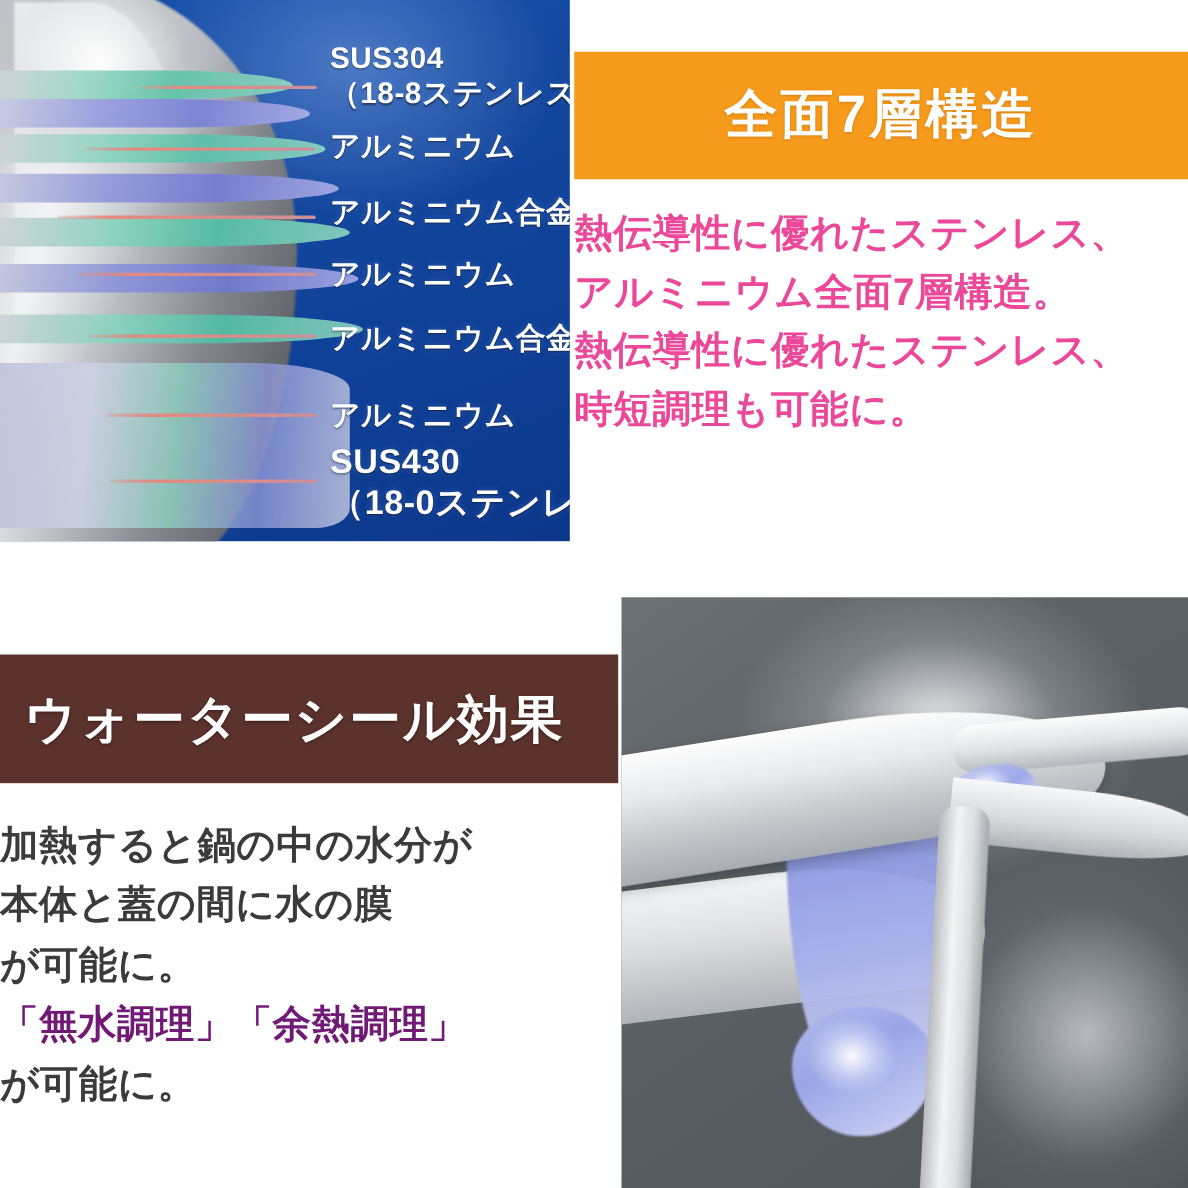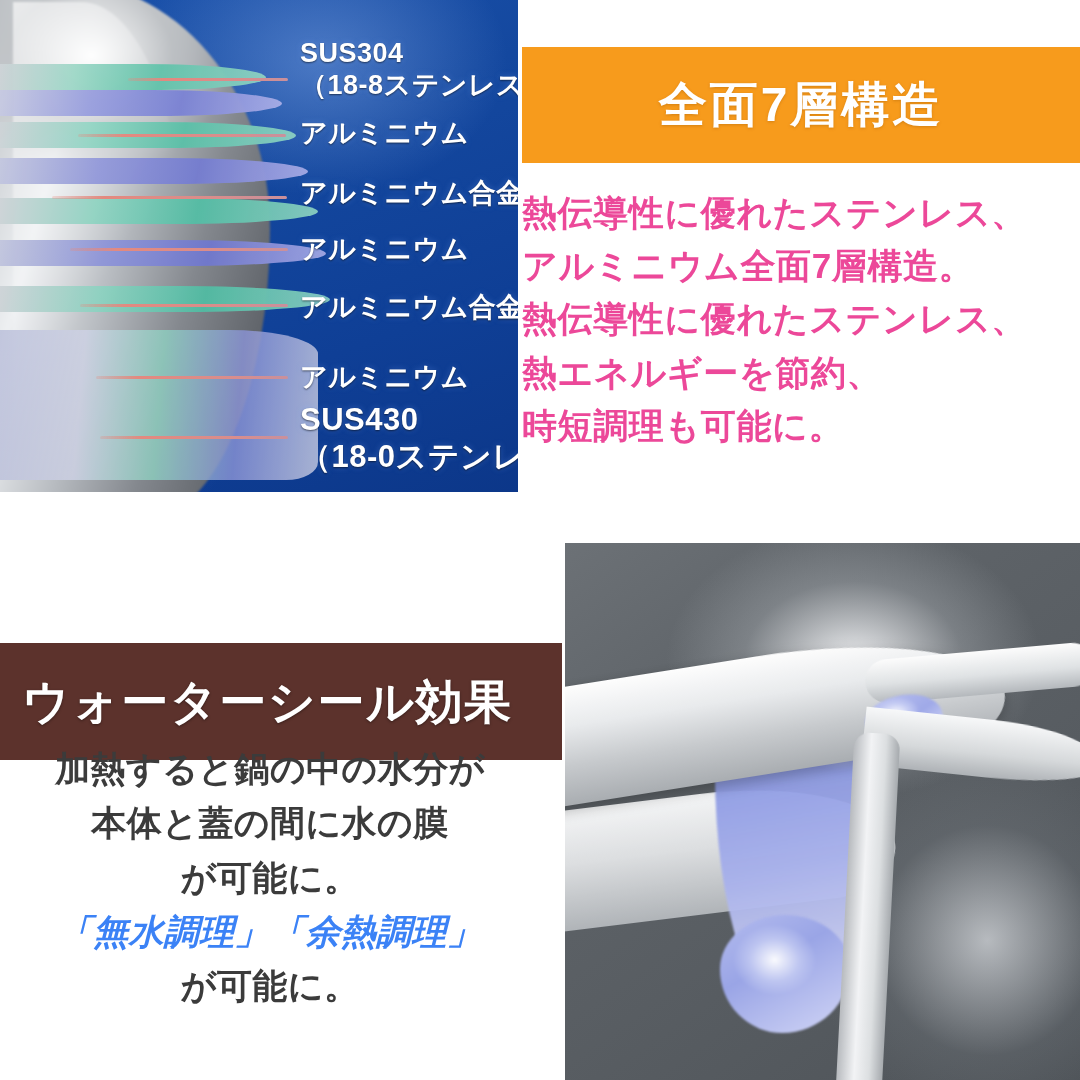--- a/index.html
+++ b/index.html
@@ -72,35 +72,34 @@
     position:absolute;left:522px;top:186px;width:558px;
     text-align:left;color:#ec4899;font-weight:700;
     font-size:35px;line-height:1.52;letter-spacing:.6px;
   }
   .tr-copy div{white-space:nowrap;}
 
   
   .brown-band{
     position:absolute;left:0;top:595px;width:562px;height:117px;
     background:#5c322c;
-    margin-top:48px;
   }
   .brown-band span{
     display:block;padding-left:22px;
     color:#ffffff;font-weight:700;font-size:47px;letter-spacing:1.5px;
     line-height:117px;
     text-shadow:0 1px 3px rgba(0,0,0,.4);
   }
   .bl-copy{
     position:absolute;left:0;top:742px;width:540px;
-    text-align:center;color:#3b3b3b;font-weight:700;
+    text-align:left;color:#3b3b3b;font-weight:700;
     font-size:35px;line-height:1.55;letter-spacing:.4px;
   }
   .bl-copy div{white-space:nowrap;}
-  .bl-copy .hl{color:#3b82f6;font-style:italic;}
+  .bl-copy .hl{color:#701a75;}
 
   
   .seal-photo{
     position:absolute;left:565px;top:543px;width:515px;height:537px;
     background:
       radial-gradient(ellipse 260px 190px at 56% 22%, rgba(245,246,248,.95) 0%, rgba(160,165,170,.45) 42%, rgba(90,95,100,0) 72%),
       radial-gradient(ellipse 230px 240px at 82% 74%, rgba(225,228,232,.70) 0%, rgba(120,126,132,.25) 48%, rgba(80,85,90,0) 76%),
       linear-gradient(145deg,#6c7176 0%,#5e6368 30%,#585d62 58%,#4e5358 100%);
     overflow:hidden;
   }
@@ -225,21 +224,20 @@
   </div>
 
   <div class="orange-band">
     <span>全面7層構造</span>
   </div>
 
   <div class="tr-copy">
     <div>熱伝導性に優れたステンレス、</div>
     <div>アルミニウム全面7層構造。</div>
     <div>熱伝導性に優れたステンレス、</div>
-    <div>熱エネルギーを節約、</div>
     <div>時短調理も可能に。</div>
   </div>
 
   <div class="brown-band">
     <span>ウォーターシール効果</span>
   </div>
 
   <div class="bl-copy">
     <div>加熱すると鍋の中の水分が</div>
     <div>本体と蓋の間に水の膜</div>

